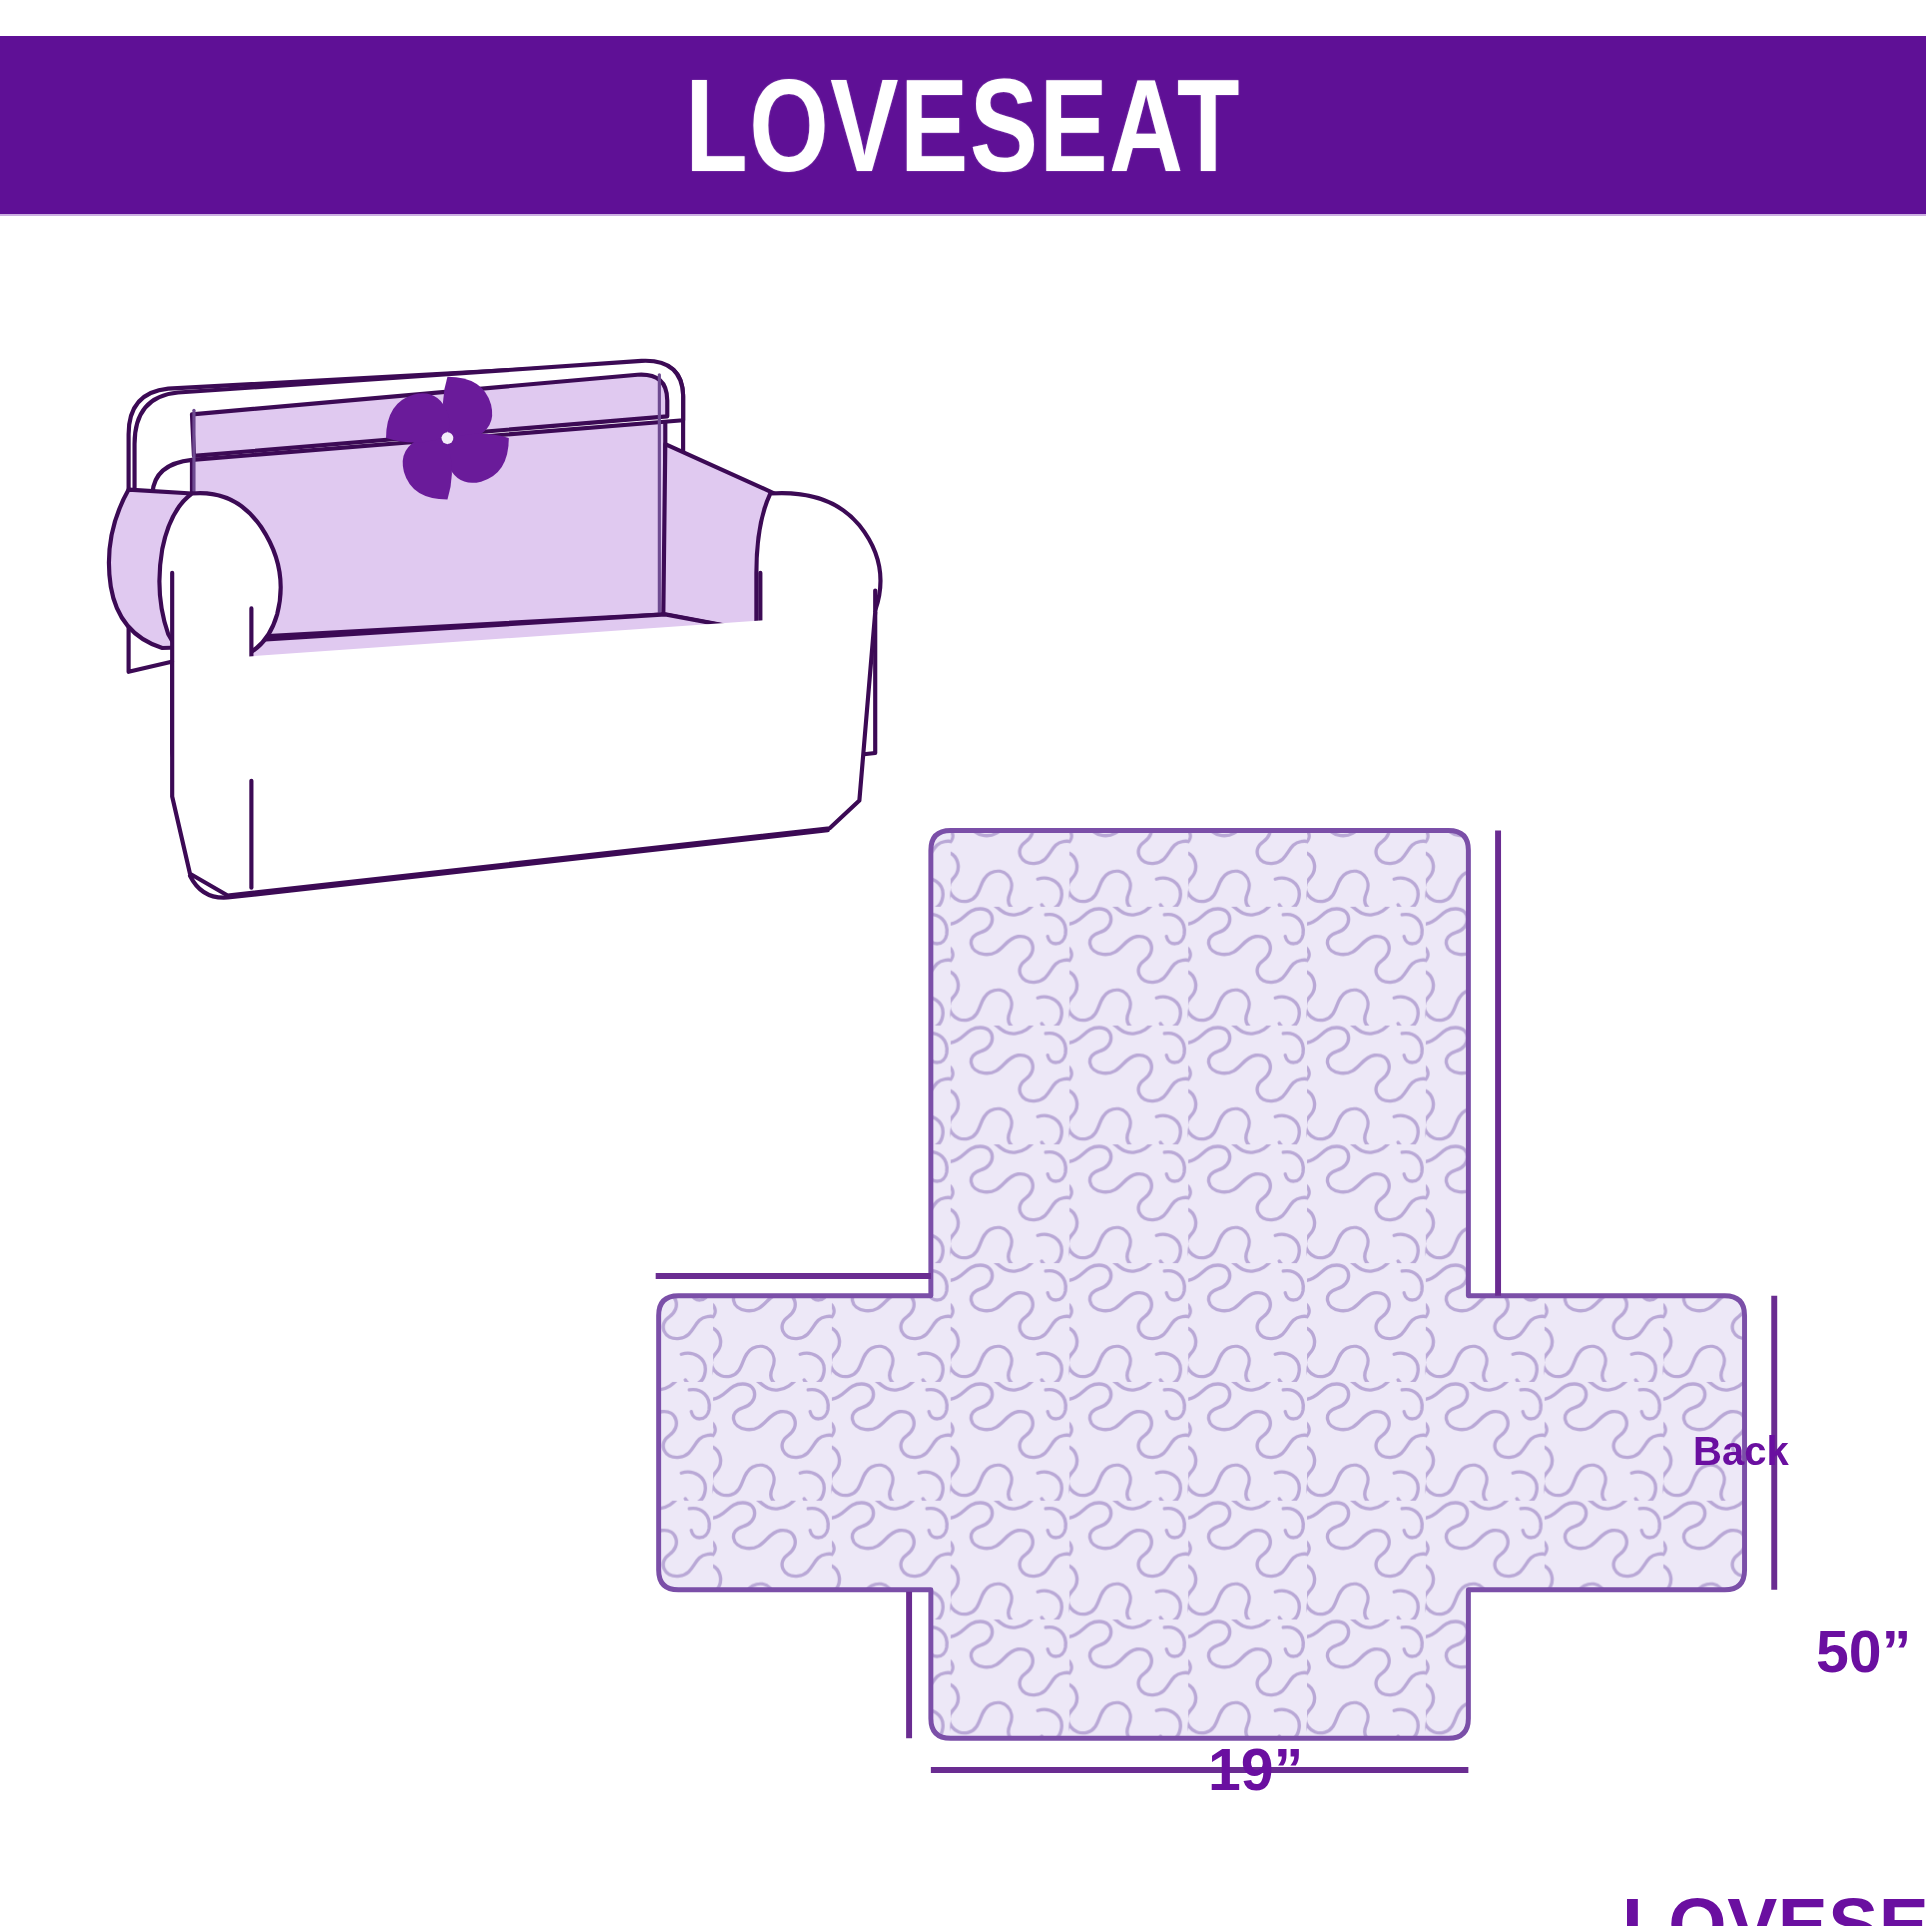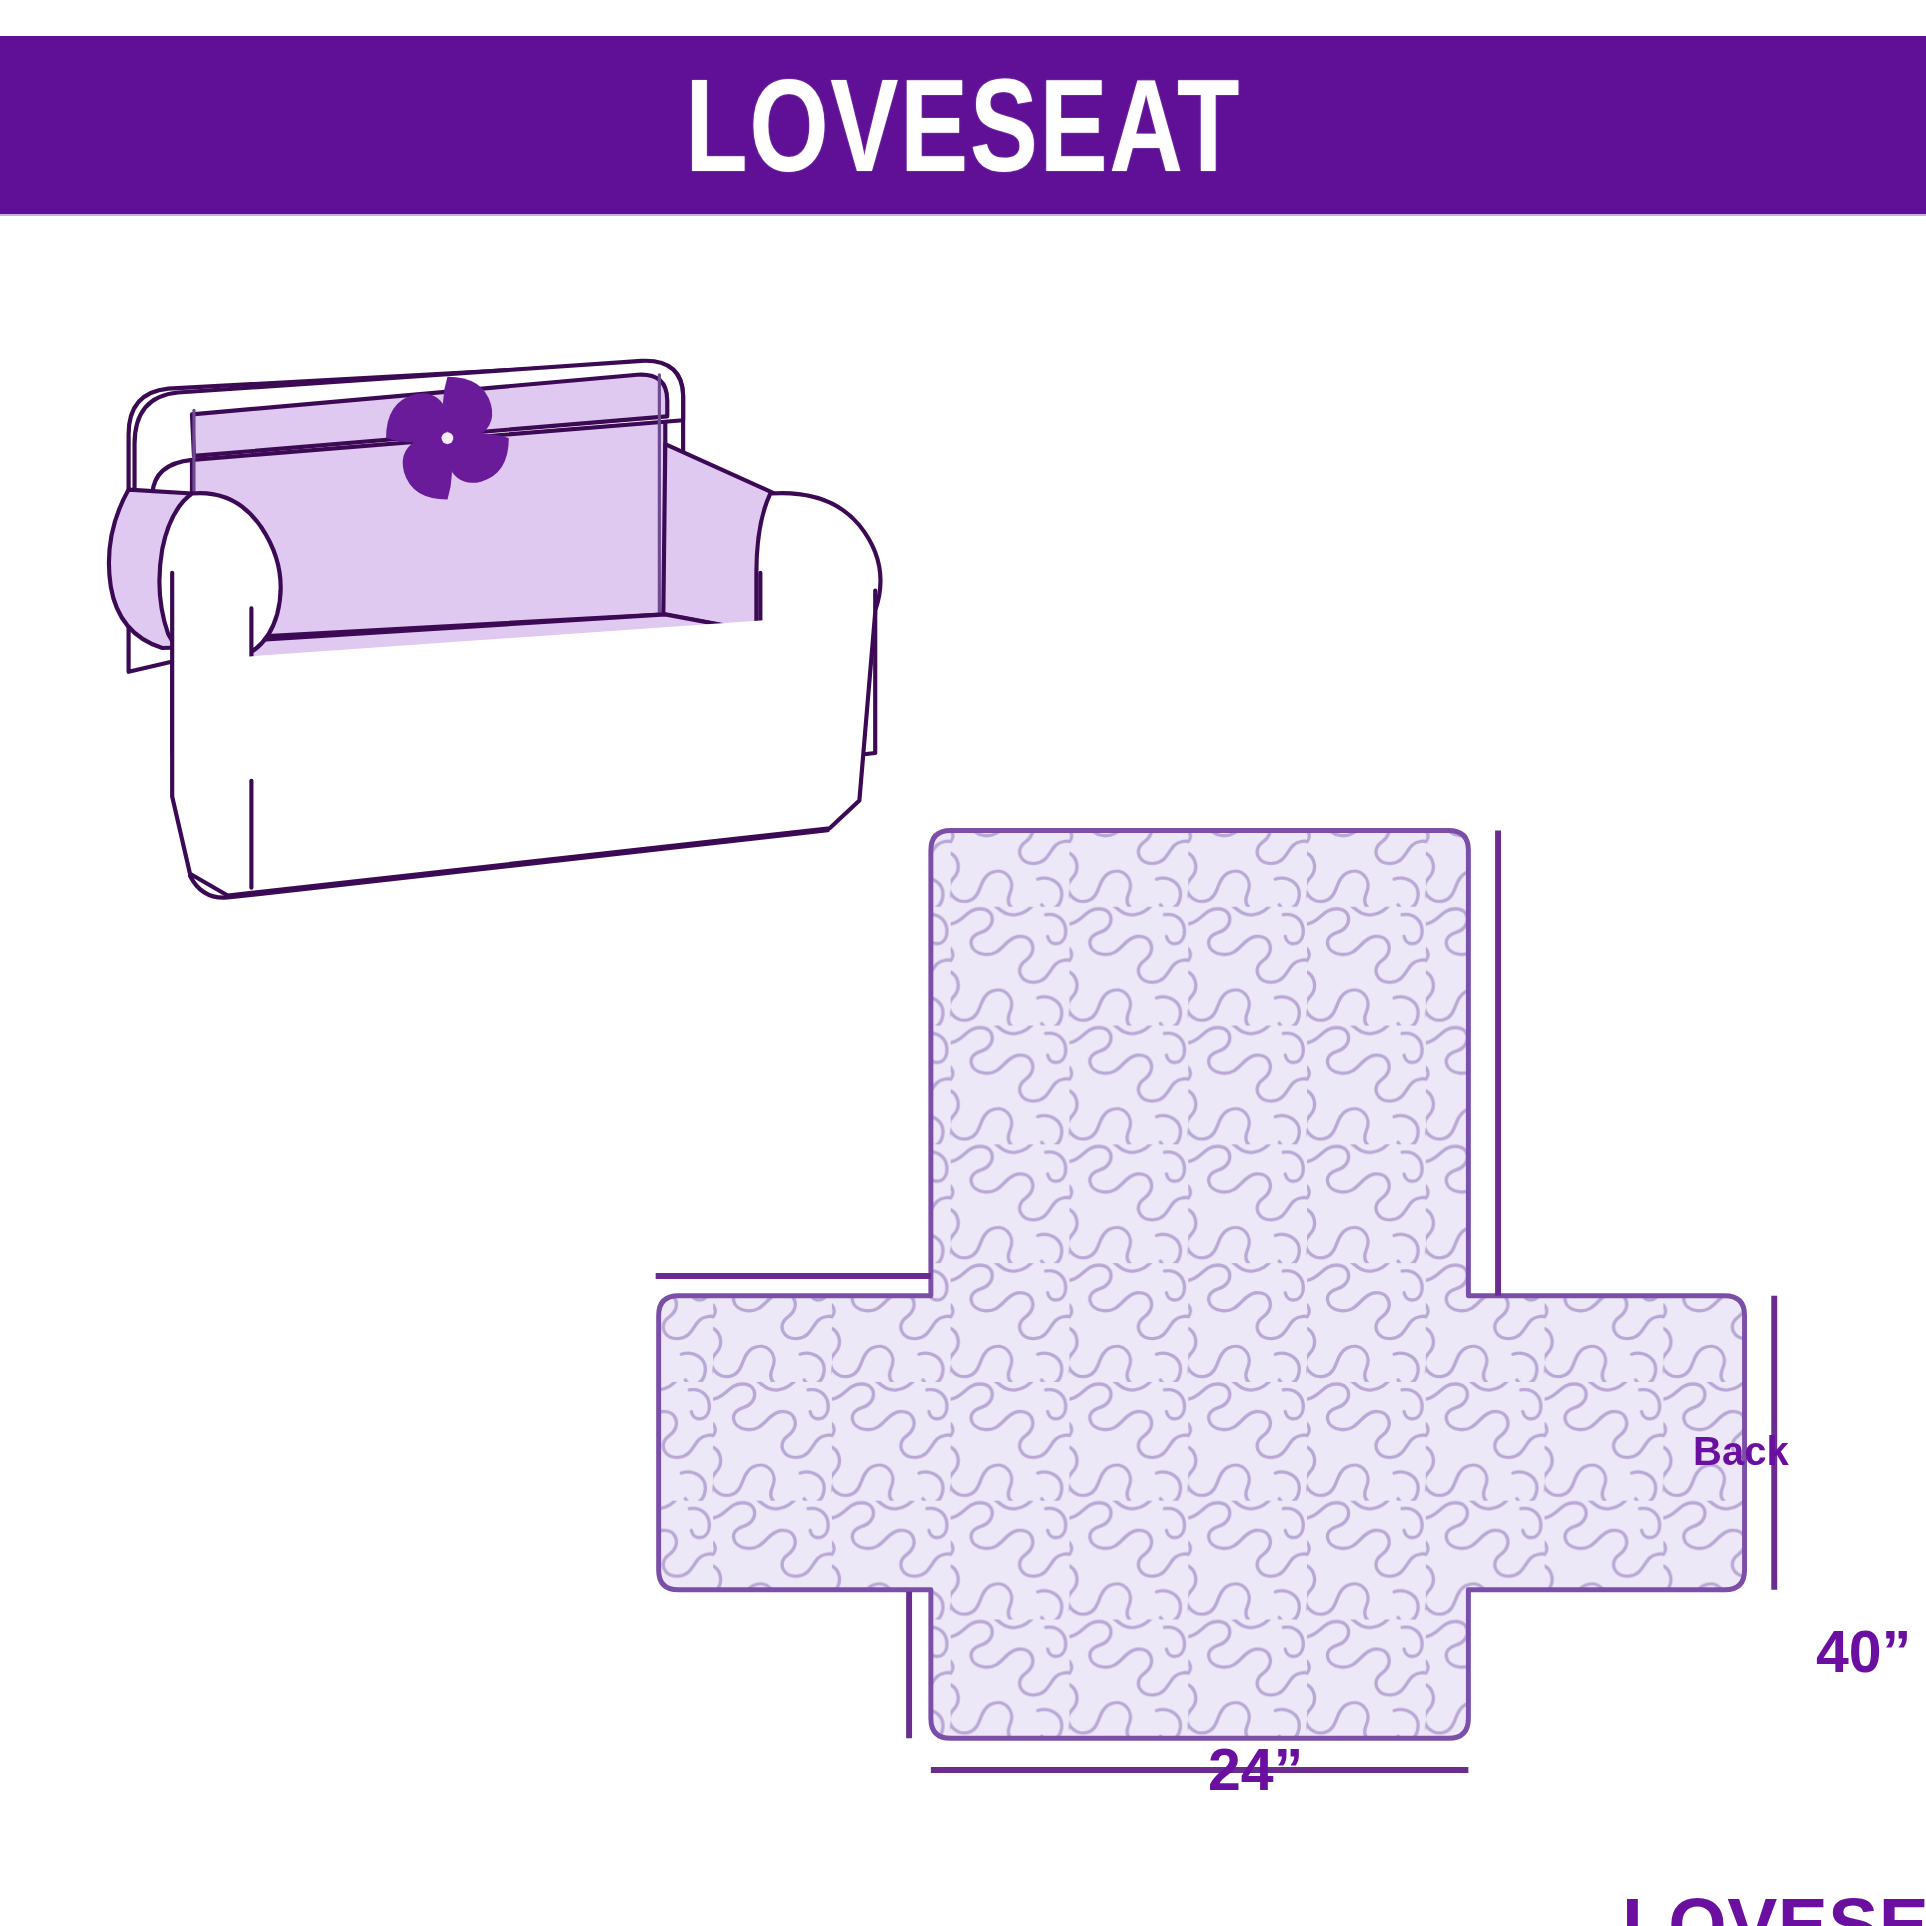--- a/index.html
+++ b/index.html
@@ -166,19 +166,19 @@
       <line class="dim" x1="913" y1="43" x2="913" y2="513"></line>
       <line class="dim" x1="62" y1="493" x2="340" y2="493"></line>
       <line class="dim" x1="1192" y1="513" x2="1192" y2="810"></line>
       <line class="dim" x1="318" y1="812" x2="318" y2="960"></line>
       <line class="dim" x1="340" y1="992" x2="883" y2="992"></line>
     </svg>
 
     <span class="plabel lbl-back">Back</span>
     <span class="plabel lbl-center">LOVESEAT</span>
 
-    <span class="dlabel dim-40">40”</span>
-    <span class="dlabel dim-24">24”</span>
+    <span class="dlabel dim-40">50”</span>
+    <span class="dlabel dim-24">19”</span>
 
   </div>
 
 </div>
 
 
 </body></html>

